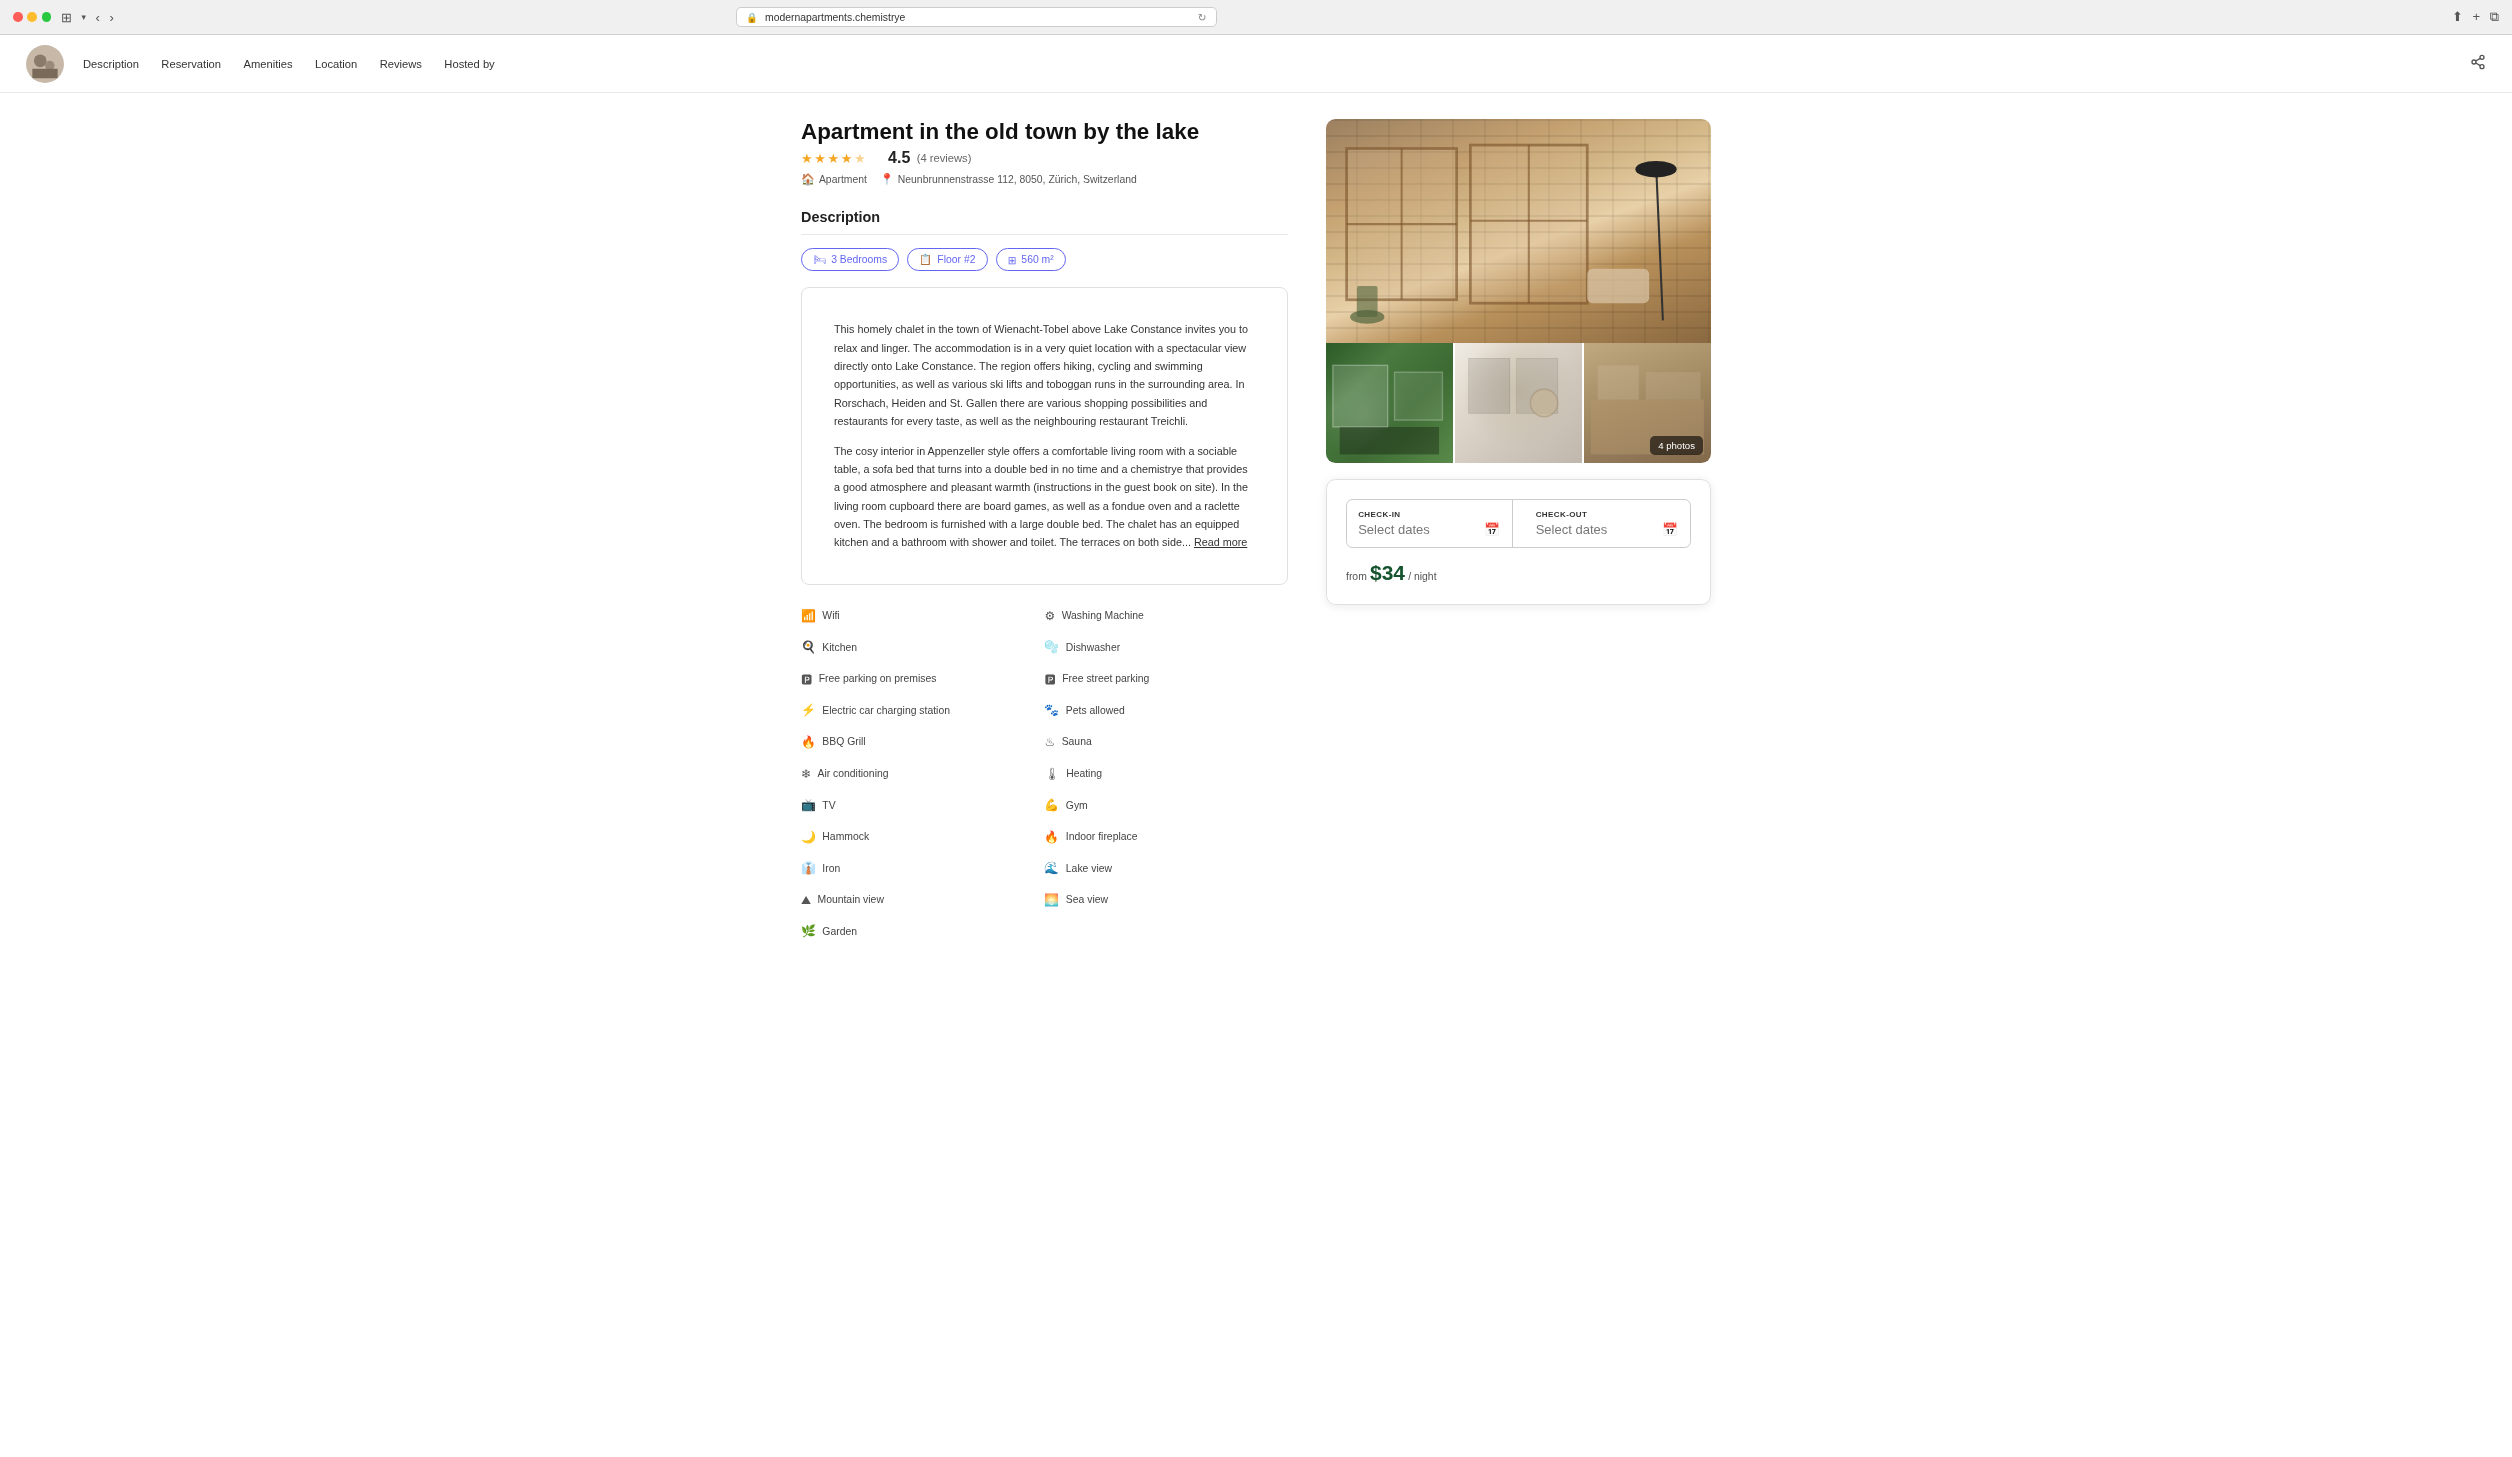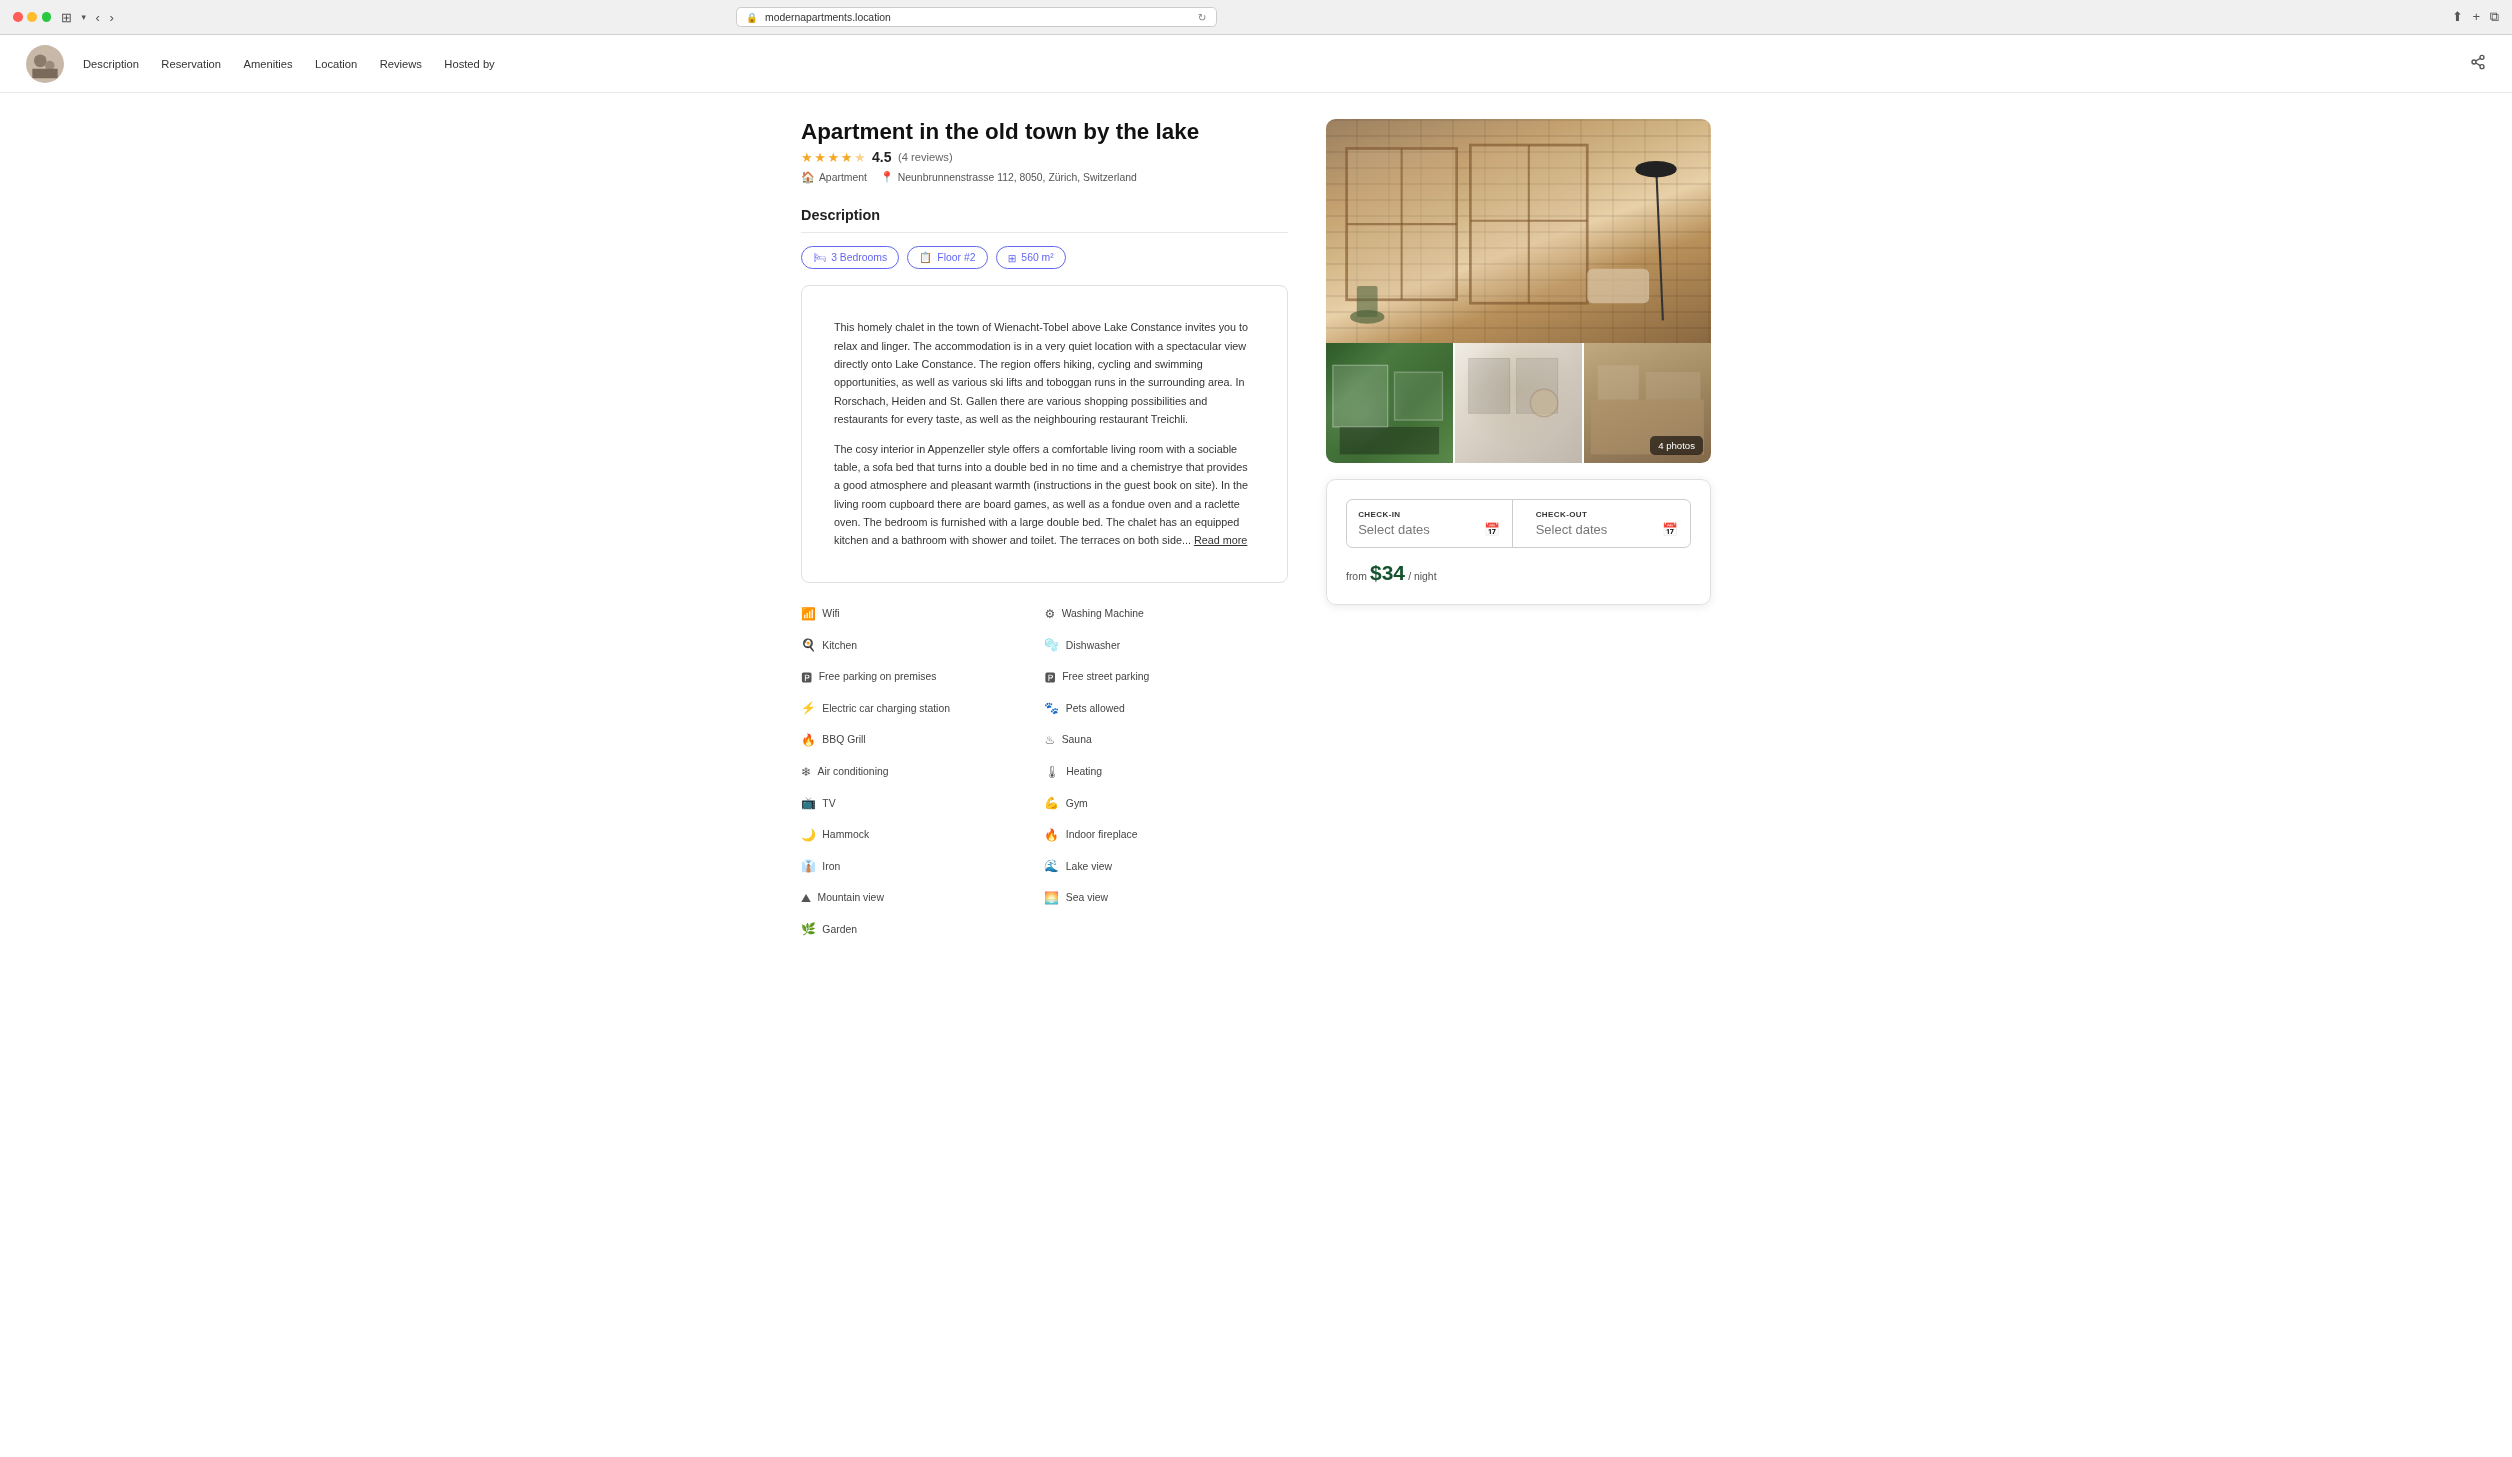--- a/index.html
+++ b/index.html
@@ -75,21 +75,21 @@
     }
 
     .rating-row {
       display: flex;
       align-items: center;
       gap: 6.4px;
       margin-bottom: 6.4px;
     }
     .stars { display: flex; gap: 1.6px; }
     .star { color: #f5a623; font-size: 13px; }
-    .rating-score { font-weight: 700; font-size: 14px; }
+    .rating-score { font-weight: 700; font-size: 16px; margin-left: 16px; }
     .rating-count { color: #666; font-size: 11.2px; }
 
     .meta-row {
       display: flex;
       align-items: center;
       gap: 13px;
       color: #555;
       font-size: 10.4px;
       margin-bottom: 22.4px;
     }
@@ -286,21 +286,21 @@
     <div class="tl tl-red"></div>
     <div class="tl tl-yellow"></div>
     <div class="tl tl-green"></div>
   </div>
   <button class="sidebar-btn">⊞</button>
   <button class="sidebar-btn" style="font-size:8.8px;">▾</button>
   <button class="sidebar-btn">‹</button>
   <button class="sidebar-btn">›</button>
   <div class="address-bar">
     <span style="color:#888;font-size:9.6px;">🔒</span>
-    <span>modernapartments.location</span>
+    <span>modernapartments.chemistrye</span>
     <span style="margin-left:auto;color:#888;">↻</span>
   </div>
   <div class="browser-actions">
     <span>⬆</span>
     <span>+</span>
     <span>⧉</span>
   </div>
 </div>
 
 <nav class="nav">

